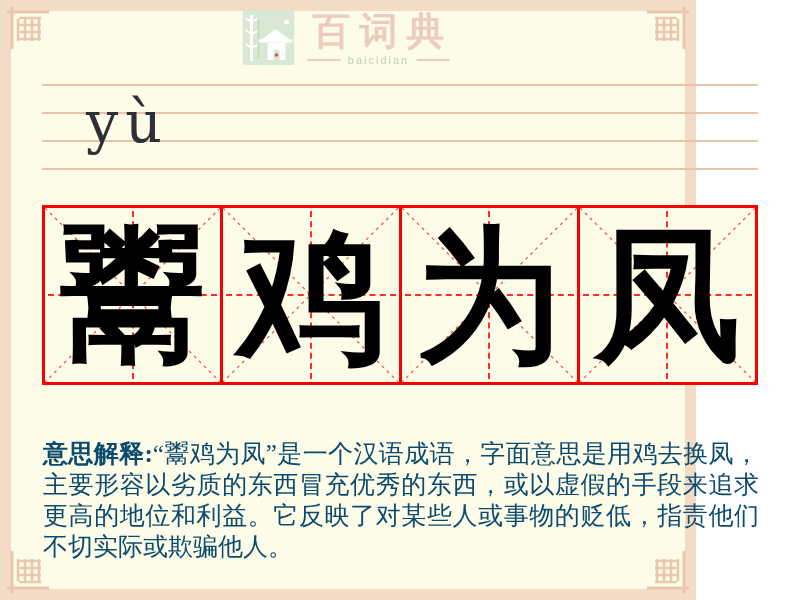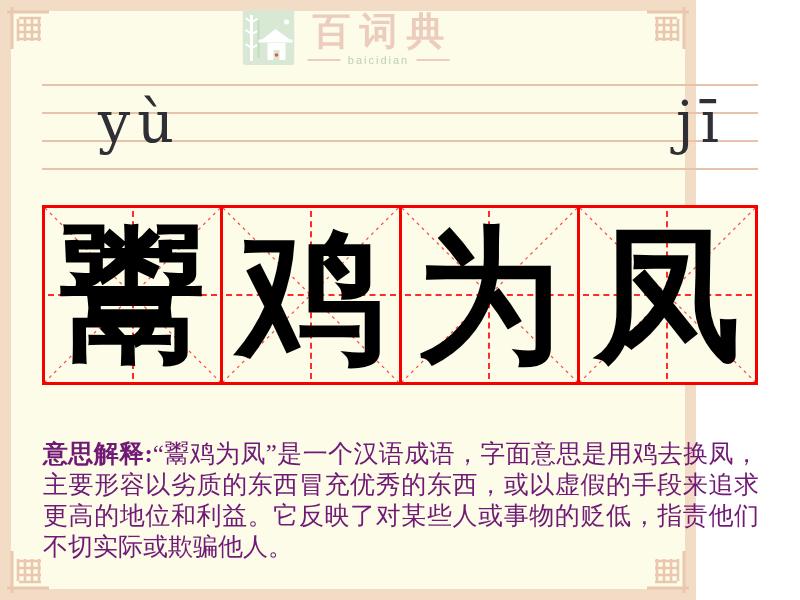--- a/index.html
+++ b/index.html
@@ -22,22 +22,22 @@
   .brand{font-size:38px;line-height:42px;font-weight:700;color:#ecccbd;
          letter-spacing:9px;text-indent:9px;white-space:nowrap;}
   .sub-row{display:flex;align-items:center;gap:7px;margin-top:2px;}
   .sub-line{width:33px;height:2px;background:#ecccbd;}
   .sub-text{font-size:11px;color:#bdd0b6;letter-spacing:2px;
             font-family:"Liberation Sans", sans-serif;}
 
   
   .pinyin-grid{position:absolute;left:42px;top:84px;width:716px;height:86px;}
   .pg-line{position:absolute;left:0;right:0;height:2px;background:#e8c3ab;}
-  .pinyin-row{position:absolute;left:12px;top:-8px;width:100%;height:92px;
-      display:flex;justify-content:space-between;align-items:center;
+  .pinyin-row{position:absolute;left:0;top:-8px;width:100%;height:92px;
+      display:flex;align-items:center;
       padding:0 44px;box-sizing:border-box;}
   .syllable{font-size:57px;color:#2f2f35;letter-spacing:7px;
       font-family:"DejaVu Serif","Liberation Serif",serif;}
 
   
   .boxes{position:absolute;left:42px;top:205px;width:716px;height:180px;display:flex;}
   .cell{flex:1;border:3px solid #f70000;margin-left:-3px;position:relative;
         background:#fcfce9;box-sizing:border-box;}
   .cell:first-child{margin-left:0;}
   .guide-h{position:absolute;left:3px;right:3px;top:50%;margin-top:-1px;
@@ -45,21 +45,21 @@
   .guide-v{position:absolute;top:3px;bottom:3px;left:50%;margin-left:-1px;
            border-left:2px dashed #ff2a2a;}
   .guide-diag{position:absolute;left:0;top:0;width:100%;height:100%;}
   .hanzi{position:absolute;left:0;top:0;right:0;bottom:0;z-index:2;
          display:flex;align-items:center;justify-content:center;
          font-size:146px;line-height:1;font-weight:700;color:#000;
          font-family:"DejaVu Serif","Liberation Serif",serif;}
 
   
   .explain{position:absolute;left:43px;top:438px;width:716px;
-           font-size:25px;line-height:31px;color:#701a75;text-align:justify;}
+           font-size:25px;line-height:31px;color:#0c4a6e;text-align:justify;}
   .explain b{font-weight:800;}
 </style>
 </head>
 <body>
 
 <div class="frame">
 
   <div class="card"></div>
 
   <svg class="corner tl" viewBox="0 0 46 46">
@@ -118,21 +118,20 @@
     </div>
   </div>
 
   <div class="pinyin-grid">
     <div class="pg-line" style="top:0"></div>
     <div class="pg-line" style="top:28px"></div>
     <div class="pg-line" style="top:56px"></div>
     <div class="pg-line" style="top:84px"></div>
     <div class="pinyin-row">
       <span class="syllable">yù</span>
-      <span class="syllable">jī</span>
     </div>
   </div>
 
   <div class="boxes">
     <div class="cell">
       <svg class="guide-diag" viewBox="0 0 100 100" preserveAspectRatio="none">
         <line x1="0" y1="0" x2="100" y2="100" stroke="#ff4545" stroke-width="1.2" stroke-dasharray="3 4" vector-effect="non-scaling-stroke"></line>
         <line x1="100" y1="0" x2="0" y2="100" stroke="#ff4545" stroke-width="1.2" stroke-dasharray="3 4" vector-effect="non-scaling-stroke"></line>
       </svg>
       <div class="guide-h"></div>

